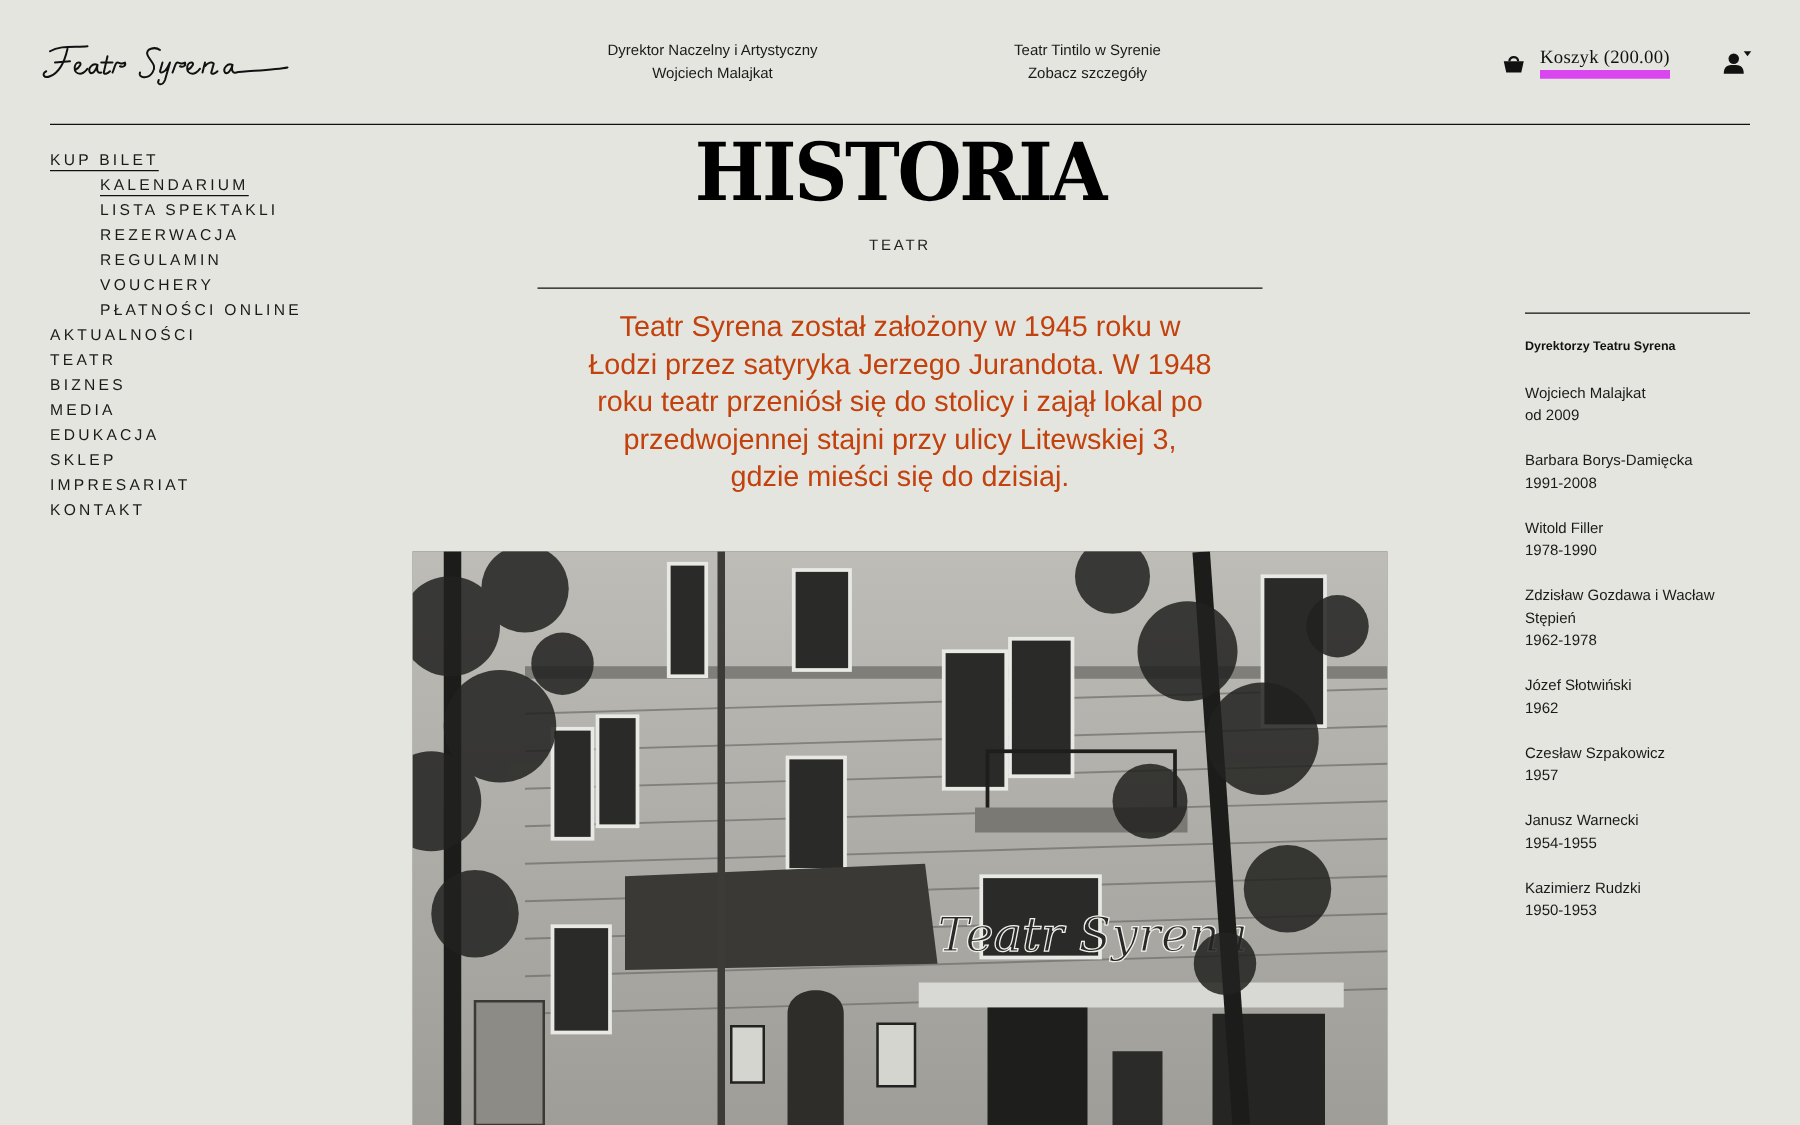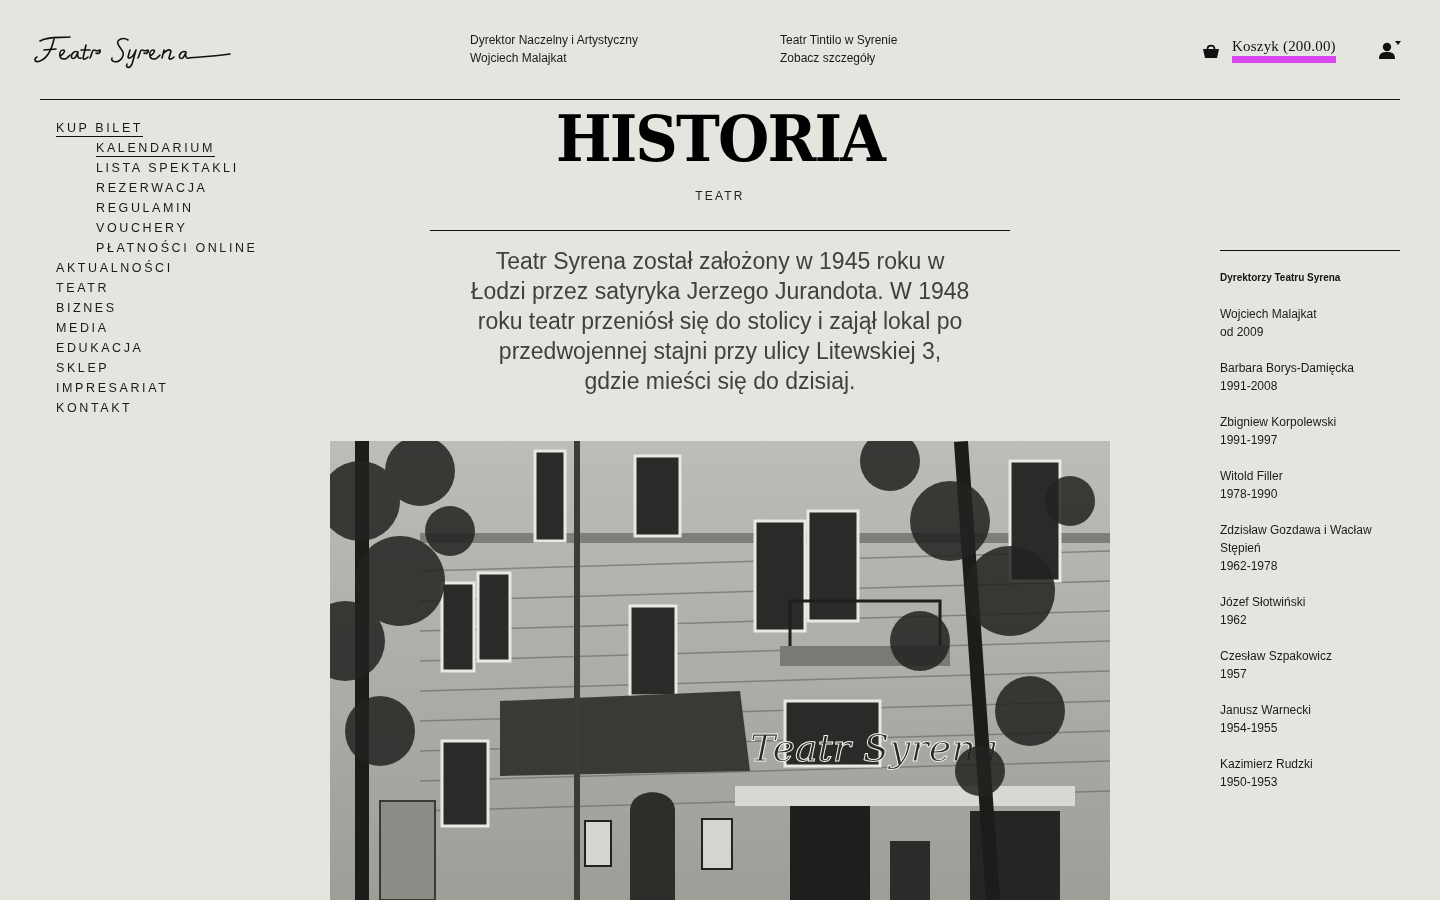--- a/index.html
+++ b/index.html
@@ -10,21 +10,21 @@
     font-family: "Liberation Sans", "DejaVu Sans", sans-serif;
     position: relative;
   }
   
   .logo {
     position: absolute; left: 30px; top: 28px; width: 205px; height: 42px;
     display: block; cursor: pointer;
   }
   .logo svg { width: 100%; height: 100%; }
   .header-info {
-    position: absolute; top: 31px; text-align: left;
+    position: absolute; top: 31px; text-align: center;
     font-size: 12px; line-height: 18px; color: #1a1a1a; cursor: pointer;
   }
   .header-info span { display: block; }
   .info-director { left: 470px; width: 200px; }
   .info-tintilo { left: 780px; width: 180px; }
   .cart {
     position: absolute; left: 1202px; top: 38px; display: flex; align-items: center; gap: 12px;
     cursor: pointer;
   }
   .cart-icon { width: 18px; height: 18px; display: block; }
@@ -33,40 +33,40 @@
     font-size: 15px; color: #111; border-bottom: 7px solid #d946ef; padding-bottom: 1px; letter-spacing: 0.2px;
   }
   .user-menu { position: absolute; left: 1378px; top: 40px; width: 24px; height: 22px; cursor: pointer; }
   .user-menu svg { width: 100%; height: 100%; }
   .header-rule { position: absolute; left: 40px; top: 99px; width: 1360px; height: 1px; background: #111; }
 
   
   .sidenav { position: absolute; left: 40px; top: 118px; }
   .nav-item {
     display: block; font-size: 12.5px; letter-spacing: 2.6px; line-height: 20px; color: #1a1a1a;
-    text-transform: uppercase; cursor: pointer; white-space: nowrap; margin-left: 16px;
+    text-transform: uppercase; cursor: pointer; white-space: nowrap;
   }
   .nav-item.active span { border-bottom: 1px solid #111; padding-bottom: 1px; }
   .nav-sub { padding-left: 40px; }
 
   
   .page-title {
     position: absolute; left: 430px; width: 580px; top: 104px; text-align: center;
     font-family: "DejaVu Serif", "Liberation Serif", serif; font-weight: bold;
     font-size: 64px; letter-spacing: -2px; line-height: 70px; color: #000;
     transform: scaleX(0.92); transform-origin: center;
   }
   .page-subtitle {
     position: absolute; left: 430px; width: 580px; top: 189px; text-align: center;
     font-size: 12px; letter-spacing: 2.2px; color: #222;
   }
   .title-rule { position: absolute; left: 430px; width: 580px; top: 230px; height: 1px; background: #111; }
   .lead {
     position: absolute; left: 470px; width: 500px; top: 246px; text-align: center;
-    font-size: 23px; line-height: 30px; color: #404040;
+    font-size: 23px; line-height: 30px; color: #c2410c;
   }
   .hero-photo {
     position: absolute; left: 330px; top: 441px; width: 780px; height: 459px; overflow: hidden;
     background: #8a8a86;
   }
   .hero-photo svg { width: 100%; height: 100%; display: block; }
 
   
   .aside-rule { position: absolute; left: 1220px; top: 250px; width: 180px; height: 1px; background: #111; }
   .aside { position: absolute; left: 1220px; top: 269px; width: 180px; }
@@ -239,24 +239,20 @@
   <div class="aside-title">Dyrektorzy Teatru Syrena</div>
   <div class="director">
     <span>Wojciech Malajkat</span>
     <span>od 2009</span>
   </div>
   <div class="director">
     <span>Barbara Borys-Damięcka</span>
     <span>1991-2008</span>
   </div>
   <div class="director">
-    <span>Zbigniew Korpolewski</span>
-    <span>1991-1997</span>
-  </div>
-  <div class="director">
     <span>Witold Filler</span>
     <span>1978-1990</span>
   </div>
   <div class="director">
     <span>Zdzisław Gozdawa i Wacław Stępień</span>
     <span>1962-1978</span>
   </div>
   <div class="director">
     <span>Józef Słotwiński</span>
     <span>1962</span>

